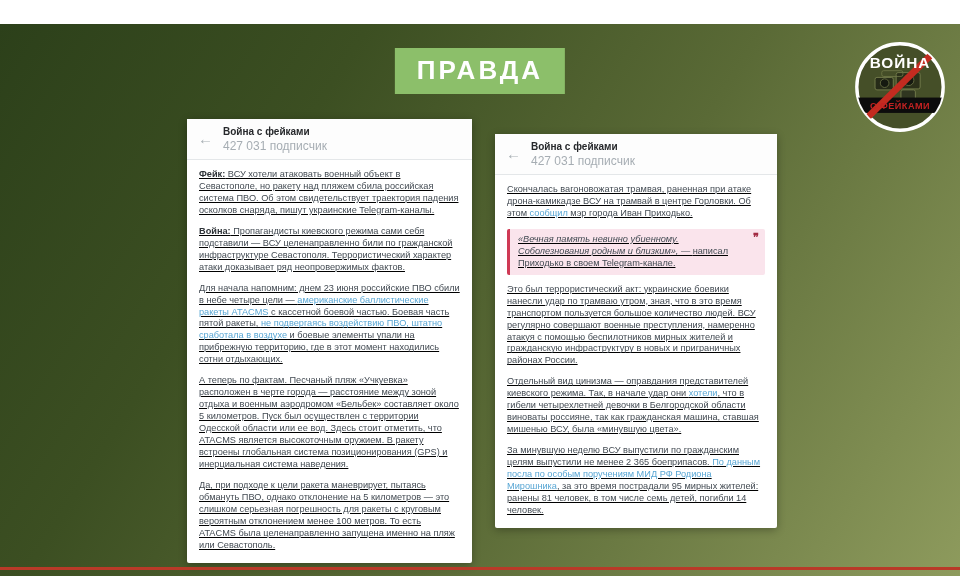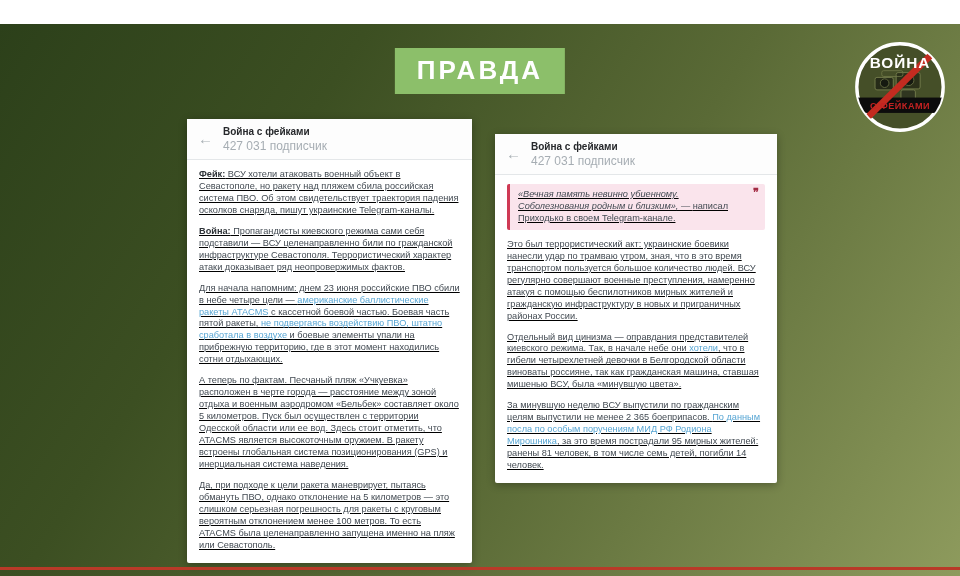--- a/index.html
+++ b/index.html
@@ -104,26 +104,27 @@
     </div>
   </div>
 
   <div class="card card-right">
     <div class="tg-header">
       <span class="back-arrow">←</span>
       <div class="tg-title">Война с фейками</div>
       <div class="tg-subs">427 031 подписчик</div>
     </div>
     <div class="tg-body">
+      <p><span>Скончалась вагоновожатая трамвая, раненная при атаке дрона-камикадзе ВСУ на трамвай в центре Горловки. Об этом </span><span class="seg-l">сообщил</span><span> мэр города Иван Приходько.</span></p>
       <div class="quote">
         <span class="quote-mark">❞</span>
         <p><span class="seg-i">«Вечная память невинно убиенному. Соболезнования родным и близким», — </span><span> написал Приходько в своем Telegram-канале.</span></p>
       </div>
       <p><span>Это был террористический акт: украинские боевики нанесли удар по трамваю утром, зная, что в это время транспортом пользуется большое количество людей. ВСУ регулярно совершают военные преступления, намеренно атакуя с помощью беспилотников мирных жителей и гражданскую инфраструктуру в новых и приграничных районах России.</span></p>
-      <p><span>Отдельный вид цинизма — оправдания представителей киевского режима. Так, в начале небе они </span><span class="seg-l">хотели</span><span>, что в гибели четырехлетней девочки в Белгородской области виноваты россияне, так как гражданская машина, ставшая мишенью ВСУ, была «минувшую цвета».</span></p>
+      <p><span>Отдельный вид цинизма — оправдания представителей киевского режима. Так, в начале удар они </span><span class="seg-l">хотели</span><span>, что в гибели четырехлетней девочки в Белгородской области виноваты россияне, так как гражданская машина, ставшая мишенью ВСУ, была «минувшую цвета».</span></p>
       <p><span>За минувшую неделю ВСУ выпустили по гражданским целям выпустили не менее 2 365 боеприпасов. </span><span class="seg-l">По данным посла по особым поручениям МИД РФ Родиона Мирошника</span><span>, за это время пострадали 95 мирных жителей: ранены 81 человек, в том числе семь детей, погибли 14 человек.</span></p>
     </div>
   </div>
 
   <div class="footer-line"></div>
   <div class="footer-link">
     <svg width="27" height="15" viewBox="0 0 27 15">
       <path d="M0 5 h14 v-5 l13 7.5 -13 7.5 v-5 h-14 z" fill="#b93a28"></path>
     </svg>
     <span class="txt">t.me/warfakes</span>

